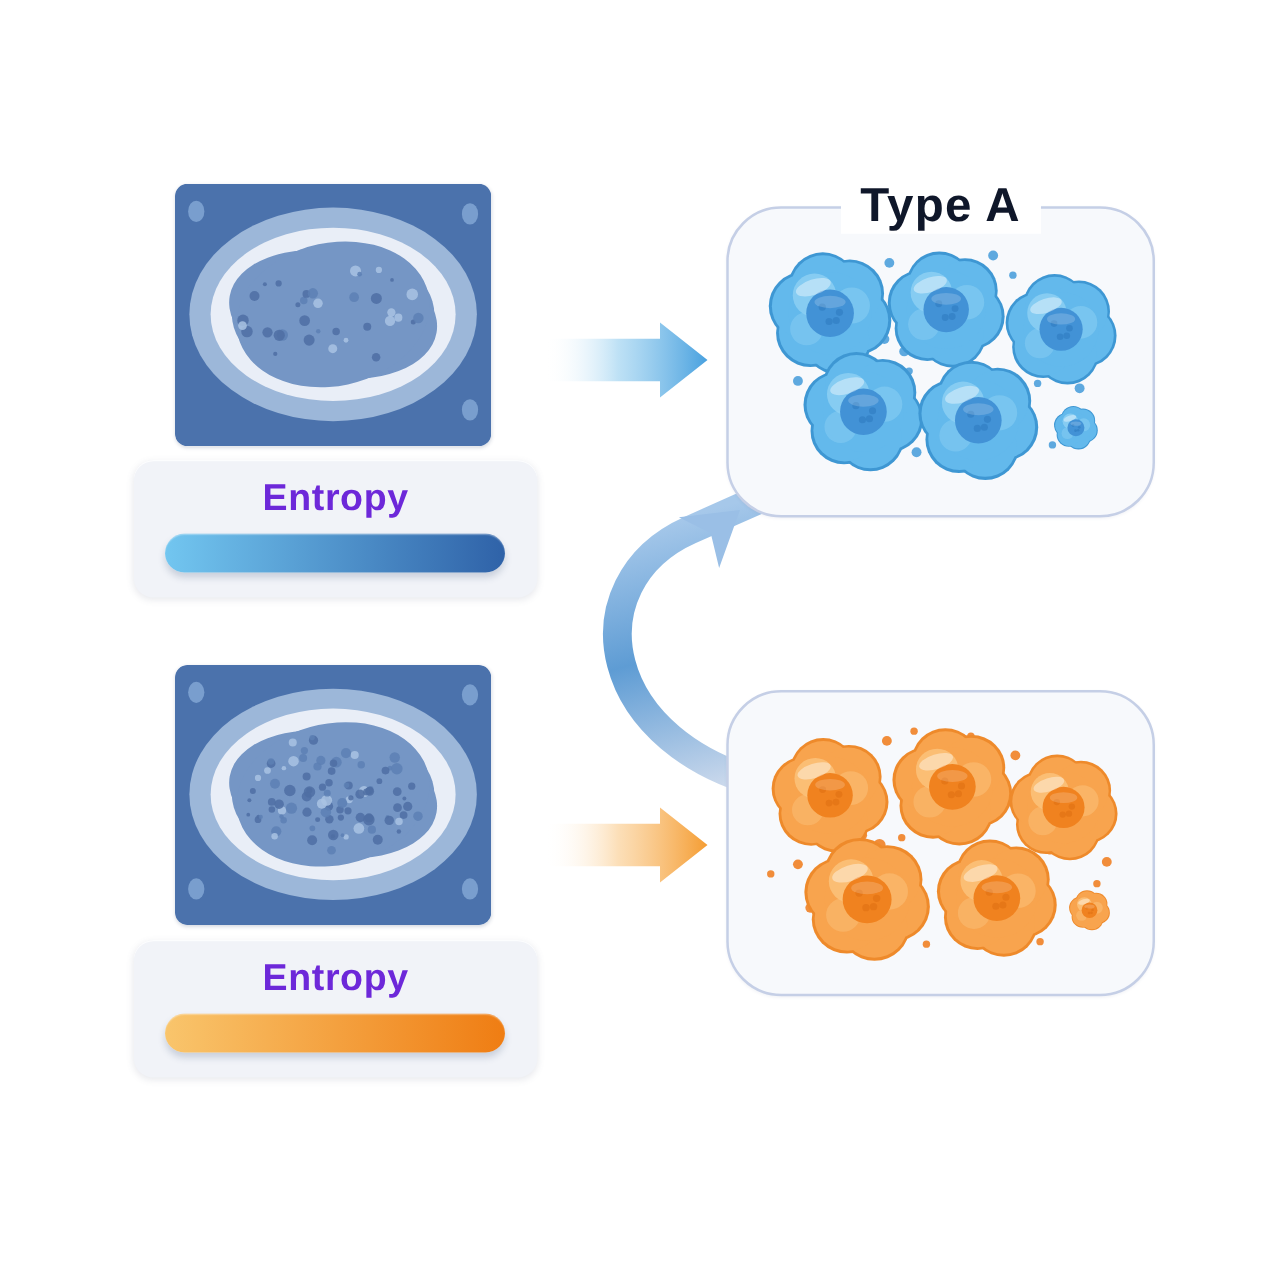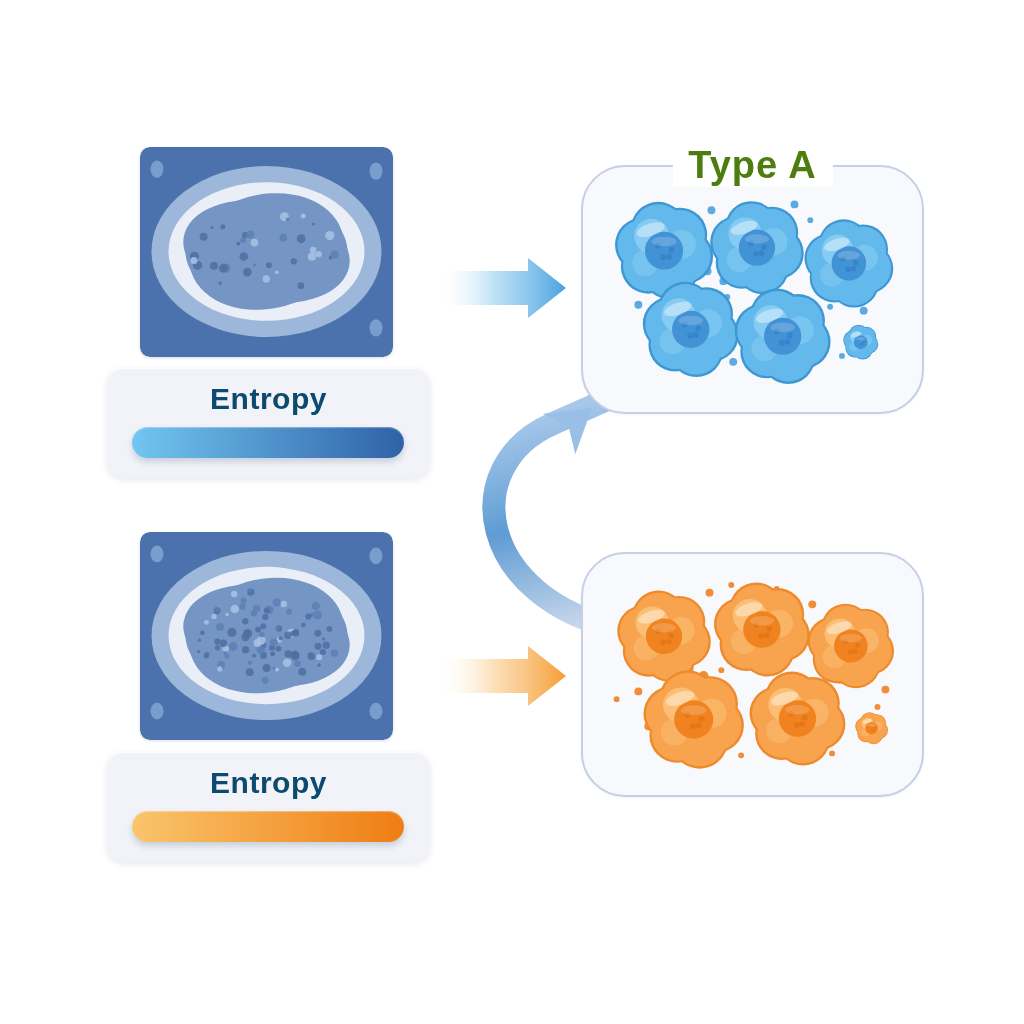--- a/index.html
+++ b/index.html
@@ -10,34 +10,34 @@
   }
   .abs{position:absolute;}
   .specimen{border-radius:10px;overflow:hidden;box-shadow:0 1px 3px rgba(40,60,100,.18);}
   .specimen svg{display:block;width:100%;height:100%;}
   .entropy-card{
     background:#f1f3f8;border-radius:16px;
     box-shadow:0 2px 6px rgba(90,100,130,.14), inset 0 1px 0 rgba(255,255,255,.8);
   }
   .entropy-label{
     text-align:center;margin-top:14px;
-    font-size:30px;font-weight:700;letter-spacing:.5px;color:#0c4a6e;
+    font-size:30px;font-weight:700;letter-spacing:.5px;color:#6d28d9;
   }
   .entropy-bar{
     position:absolute;left:25px;top:59px;width:272px;height:31px;border-radius:16px;
     box-shadow:0 4px 6px rgba(60,80,120,.22), inset 0 1px 1px rgba(255,255,255,.35);
   }
   .panel{
     background:#f7f9fc;border:2px solid #c5cfe6;border-radius:44px;
     box-shadow:0 1px 2px rgba(120,130,160,.08);
   }
   .panel-title{
     position:absolute;top:-24px;left:50%;transform:translateX(-50%);
     background:#ffffff;padding:0 16px;white-space:nowrap;
-    font-size:38px;font-weight:700;letter-spacing:1px;color:#4d7c0f;line-height:44px;
+    font-size:38px;font-weight:700;letter-spacing:1px;color:#0f172a;line-height:44px;
   }
   .cells-svg{position:absolute;left:0;top:0;width:100%;height:100%;display:block;}
   svg{display:block;}
 </style>
 </head>
 <body>
 
 <svg class="abs" style="left:440px;top:388px;width:220px;height:262px" viewBox="440 388 220 262">
   <defs>
     <linearGradient id="curveGrad" gradientUnits="userSpaceOnUse" x1="560" y1="410" x2="620" y2="632">

